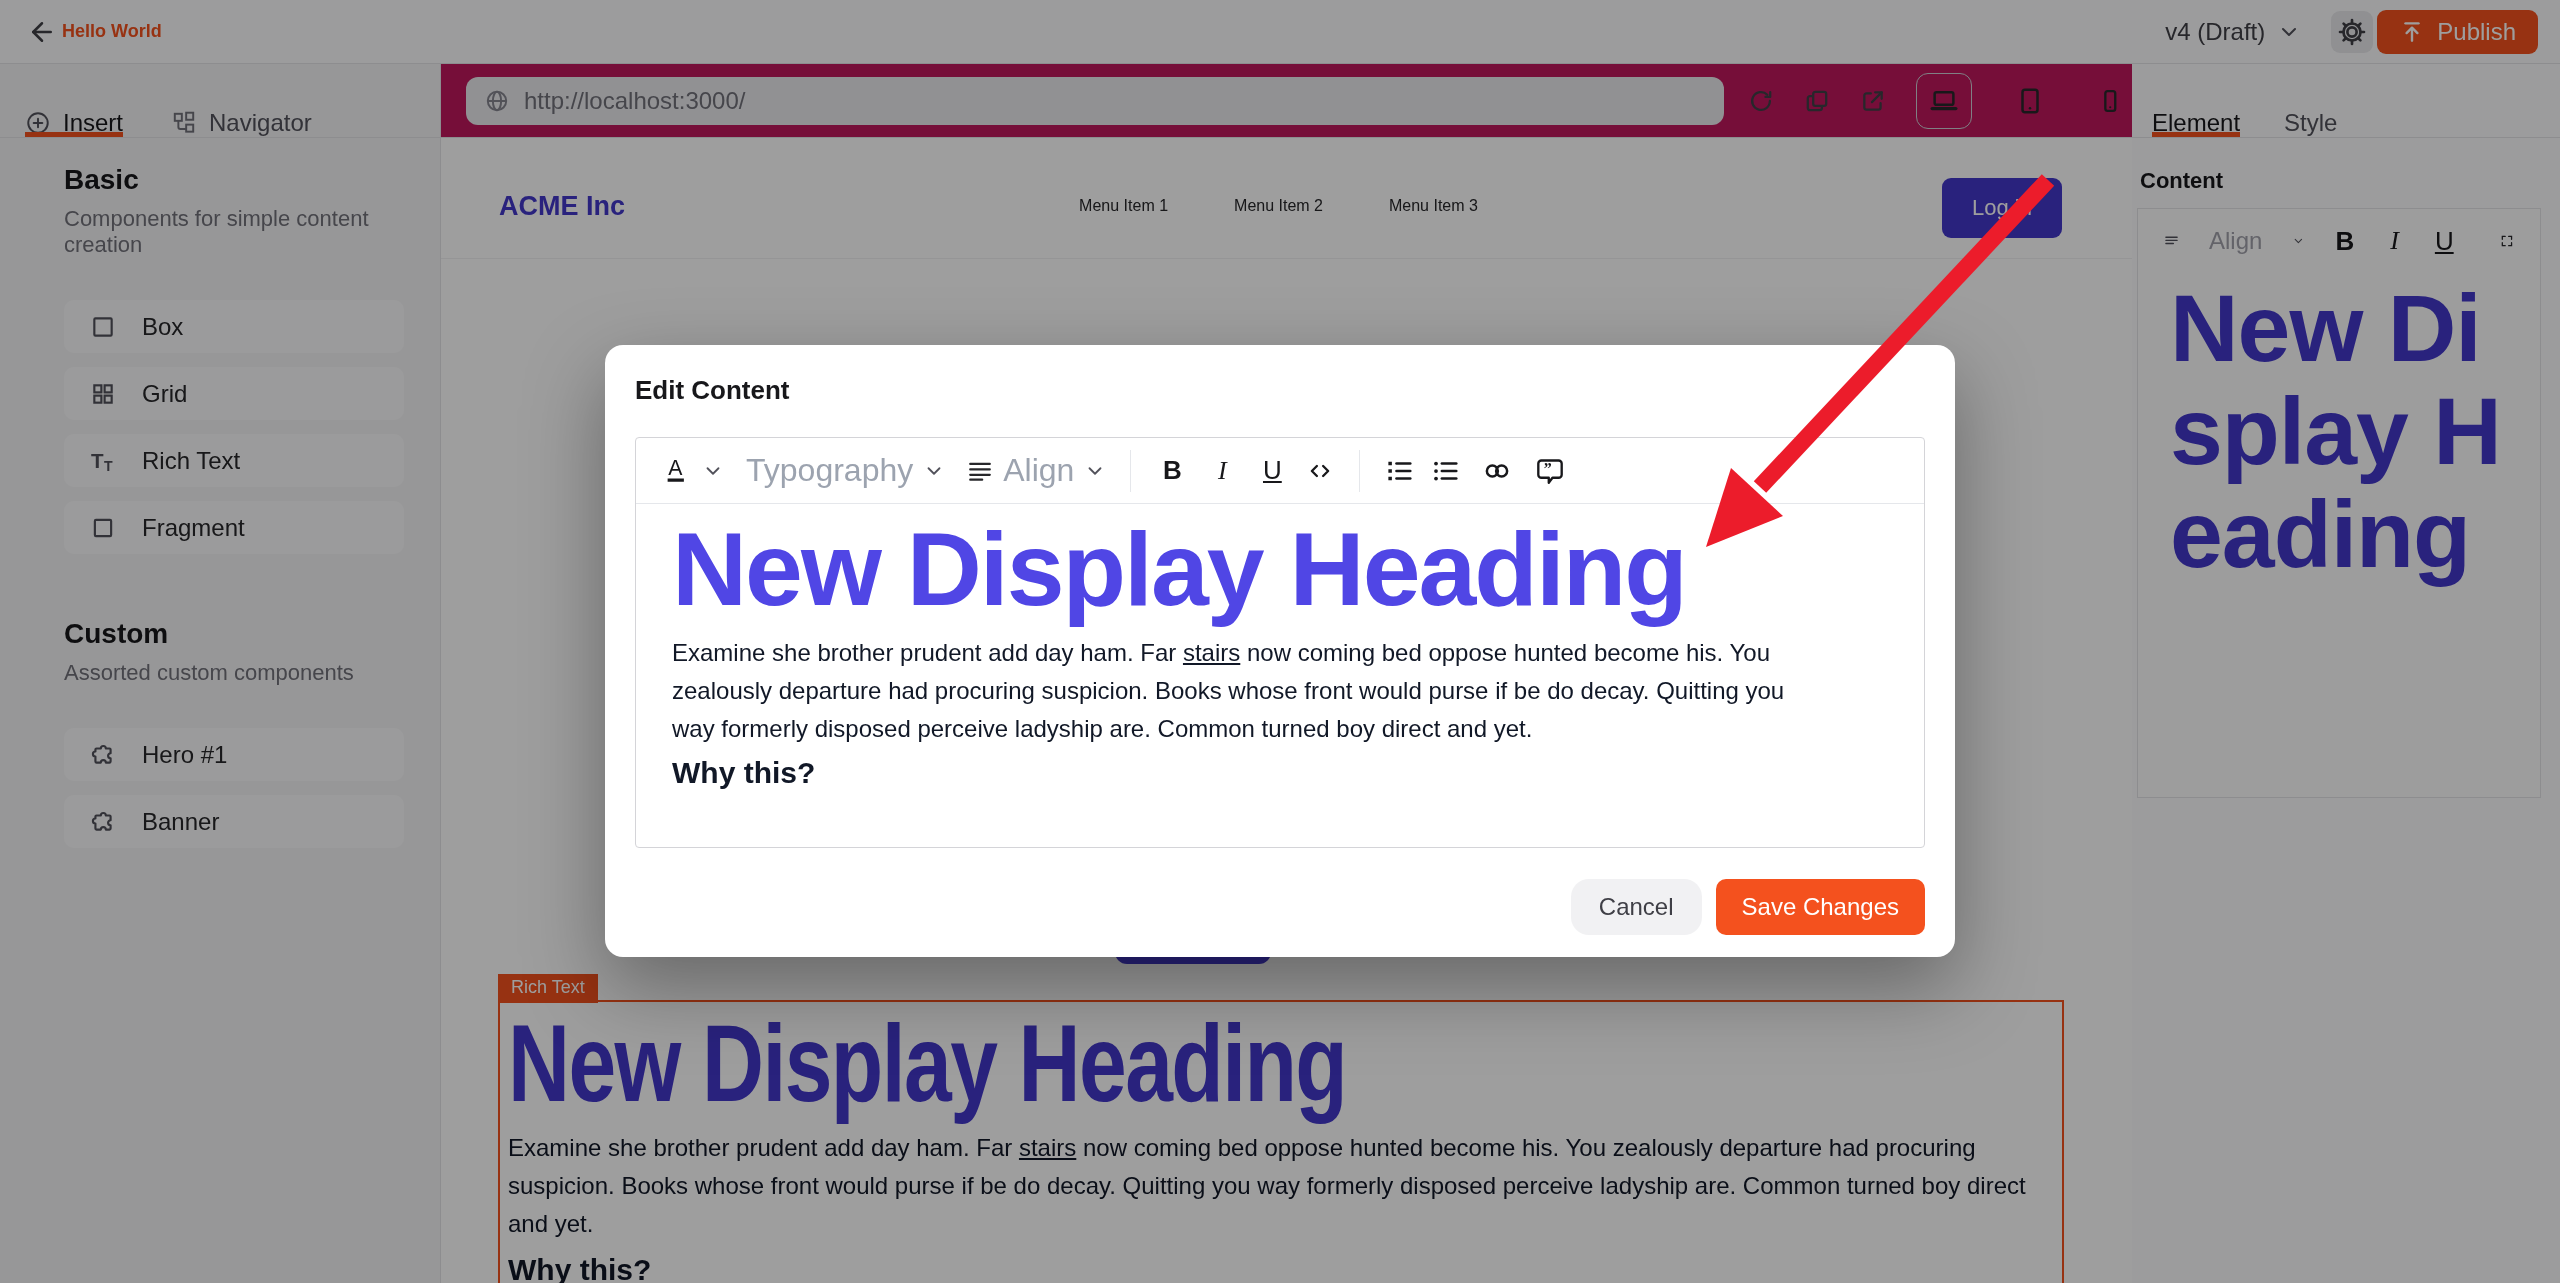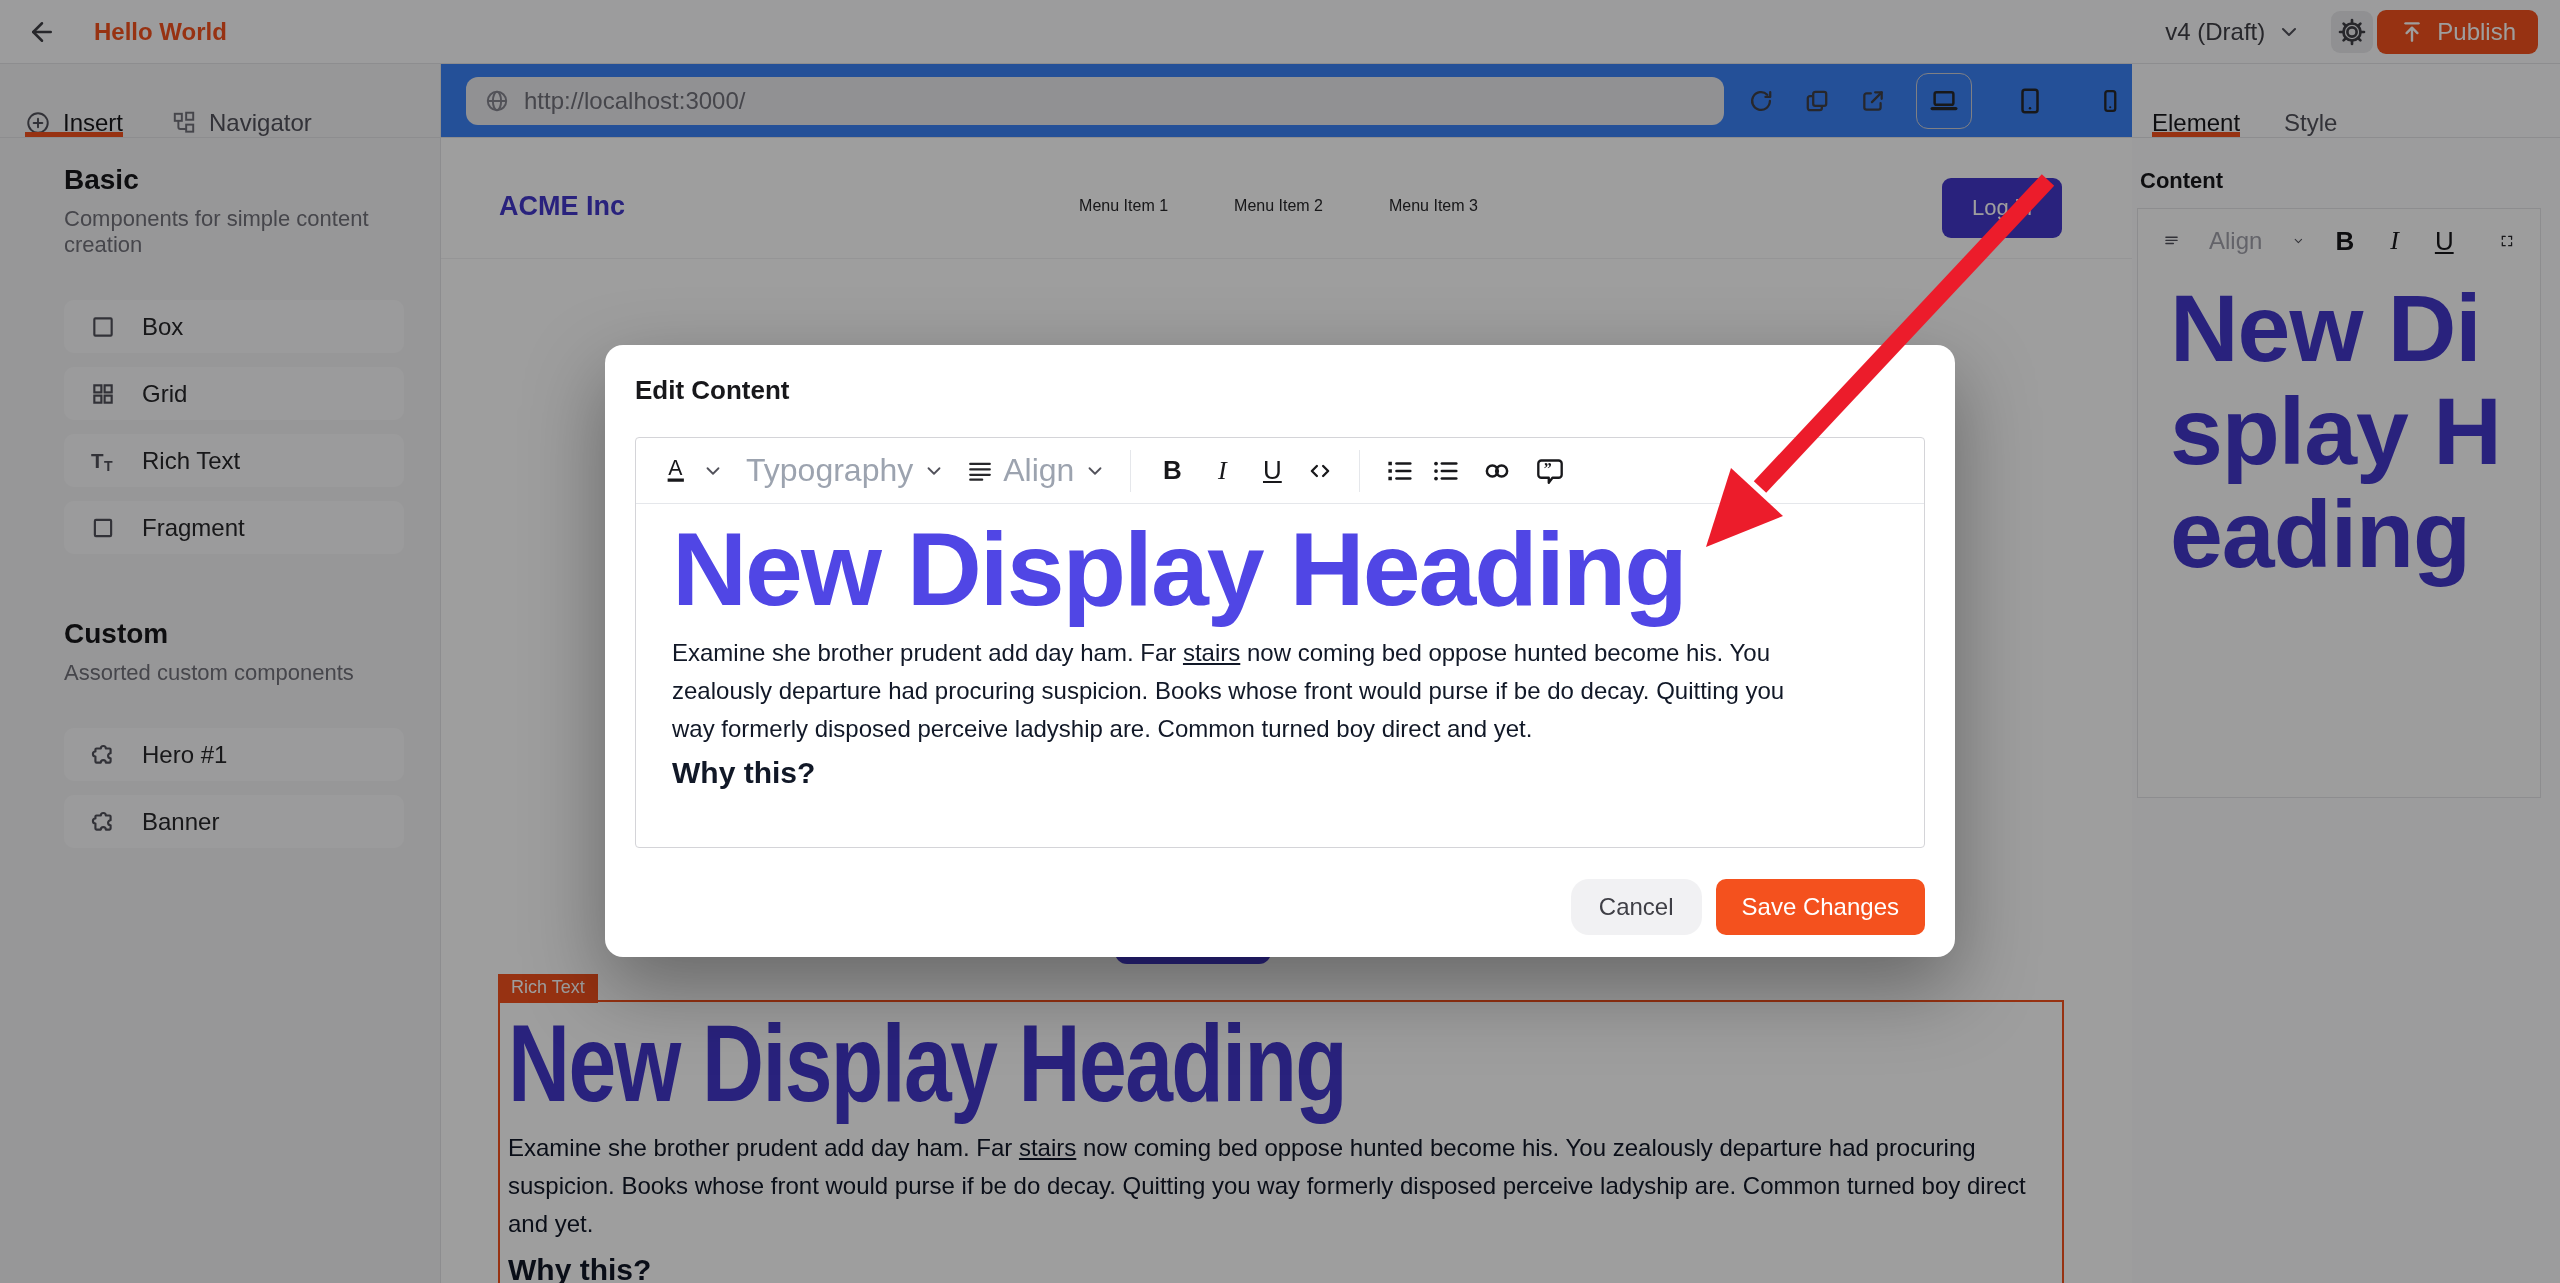--- a/index.html
+++ b/index.html
@@ -4,21 +4,21 @@
 <style>
   * { margin:0; padding:0; box-sizing:border-box; }
   html,body { width:2560px; height:1283px; overflow:hidden; background:#fff;
     font-family:"Liberation Sans", sans-serif; color:#18181b; }
   svg { display:block; }
 
   
   #topbar { position:absolute; left:0; top:0; width:2560px; height:64px; background:#fcfcfd;
     border-bottom:1px solid #e4e4e7; display:flex; align-items:center; padding:0 22px; z-index:2; }
   .back-btn { width:40px; height:40px; display:flex; align-items:center; justify-content:center; border-radius:8px; cursor:pointer; }
-  #topbar .title { margin-left:32px; font-size:24px; font-weight:700; color:#f4511e; }
+  #topbar .title { font-size:18px; font-weight:700; color:#f4511e; }
   #topbar .grow { flex:1; }
   .version { display:flex; align-items:center; gap:12px; font-size:24px; color:#3f3f46; cursor:pointer; }
   .gear-btn { margin-left:30px; width:42px; height:42px; border-radius:9px; background:#e9e9ec;
     display:flex; align-items:center; justify-content:center; cursor:pointer; }
   .publish-btn { margin-left:4px; height:44px; padding:0 22px; border-radius:9px; background:#f4511e;
     color:#fff; font-size:24px; display:flex; align-items:center; gap:12px; cursor:pointer; }
 
   
   #left-sidebar { position:absolute; left:0; top:64px; width:441px; height:1219px; background:#f4f4f6;
     border-right:1px solid #e4e4e7; }
@@ -27,21 +27,21 @@
   .tab.active { color:#18181b; }
   .tab.active::after { content:""; position:absolute; left:0; right:0; bottom:0; height:5px; background:#f4511e; }
   .side-section { padding:26px 36px 0 64px; }
   .side-section h2 { font-size:28px; font-weight:700; color:#18181b; }
   .side-section .sub { margin-top:10px; font-size:22px; color:#71717a; }
   .cards { margin-top:42px; }
   .card { height:53px; background:#fbfbfc; border-radius:10px; margin-bottom:14px; display:flex;
     align-items:center; gap:26px; padding-left:26px; font-size:24px; color:#27272a; cursor:grab; }
 
   
-  #strip { position:absolute; left:441px; top:64px; width:1691px; height:74px; background:#3b82f6;
+  #strip { position:absolute; left:441px; top:64px; width:1691px; height:74px; background:#be185d;
     border-bottom:1px solid #e4e4e7; display:flex; align-items:center; }
   .urlbar { margin-left:25px; width:1434px; height:48px; background:#eaeaee; border-radius:12px;
     display:flex; align-items:center; gap:14px; padding:0 18px; }
   .urlbar .url { font-size:24px; color:#71717a; }
   .strip-icons { display:flex; align-items:center; margin-left:24px; gap:30px; }
   .dev-btn { width:56px; height:56px; display:flex; align-items:center; justify-content:center; border-radius:12px; cursor:pointer; }
   .dev-btn.active { border:1px solid #cfcfd6; }
   .sbtn { cursor:pointer; display:flex; }
 
   

